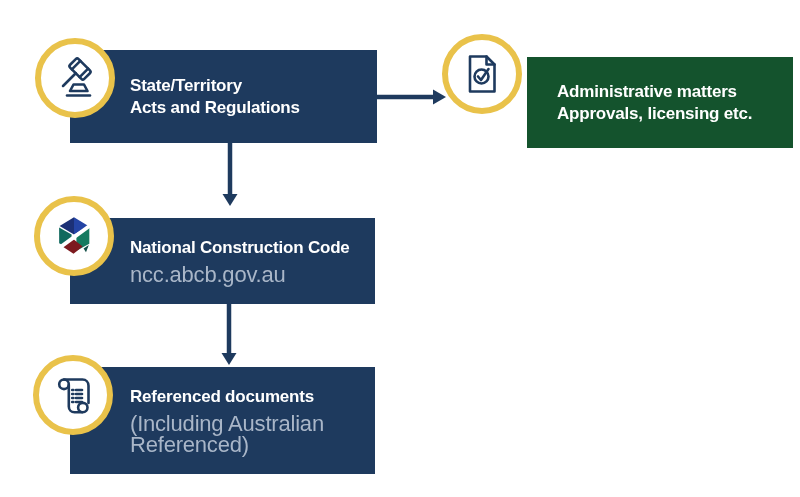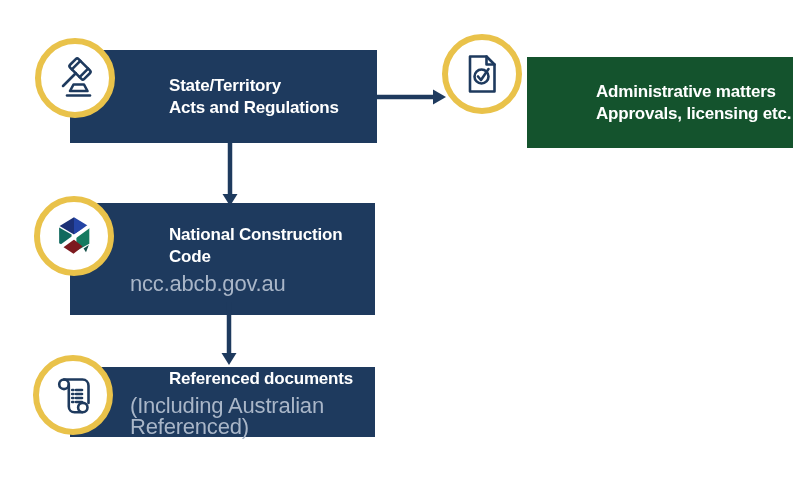--- a/index.html
+++ b/index.html
@@ -20,21 +20,20 @@
     color: #ffffff;
     z-index: 1;
   }
   .node.dark  { background: #1e3a5e; }
   .node.light { background: #14532d; }
   .title-line {
     font-weight: bold;
     font-size: 17px;
     line-height: 22px;
     letter-spacing: -0.2px;
-    margin-left: 39px;
   }
   .subtitle {
     font-weight: normal;
     font-size: 22px;
     line-height: 21px;
     color: #a9b6c8;
     margin-top: 5px;
     letter-spacing: -0.2px;
   }
   .badge {
@@ -53,22 +52,22 @@
   .arrow-layer {
     position: absolute;
     left: 0; top: 0;
     width: 800px; height: 497px;
     z-index: 2;
     pointer-events: none;
   }
   
   .n-state { left: 70px;  top: 50px;  width: 307px; height: 93px; padding-left: 60px; }
   .n-admin { left: 527px; top: 57px;  width: 266px; height: 91px; padding-left: 30px; }
-  .n-ncc   { left: 70px;  top: 203px; width: 305px; height: 112px; padding-left: 60px; }
-  .n-ref   { left: 70px;  top: 367px; width: 305px; height: 70px; padding-left: 60px; }
+  .n-ncc   { left: 70px;  top: 218px; width: 305px; height: 86px; padding-left: 60px; }
+  .n-ref   { left: 70px;  top: 367px; width: 305px; height: 107px; padding-left: 60px; }
   .n-ref .subtitle { width: 200px; }
   
   .b-state { left: 35px;  top: 38px;  }
   .b-admin { left: 442px; top: 34px;  }
   .b-ncc   { left: 34px;  top: 196px; }
   .b-ref   { left: 33px;  top: 355px; }
   .line-icon { stroke: #1e3a5e; fill: none; stroke-width: 2.6; stroke-linecap: round; stroke-linejoin: round; }
 </style>
 </head>
 <body>

